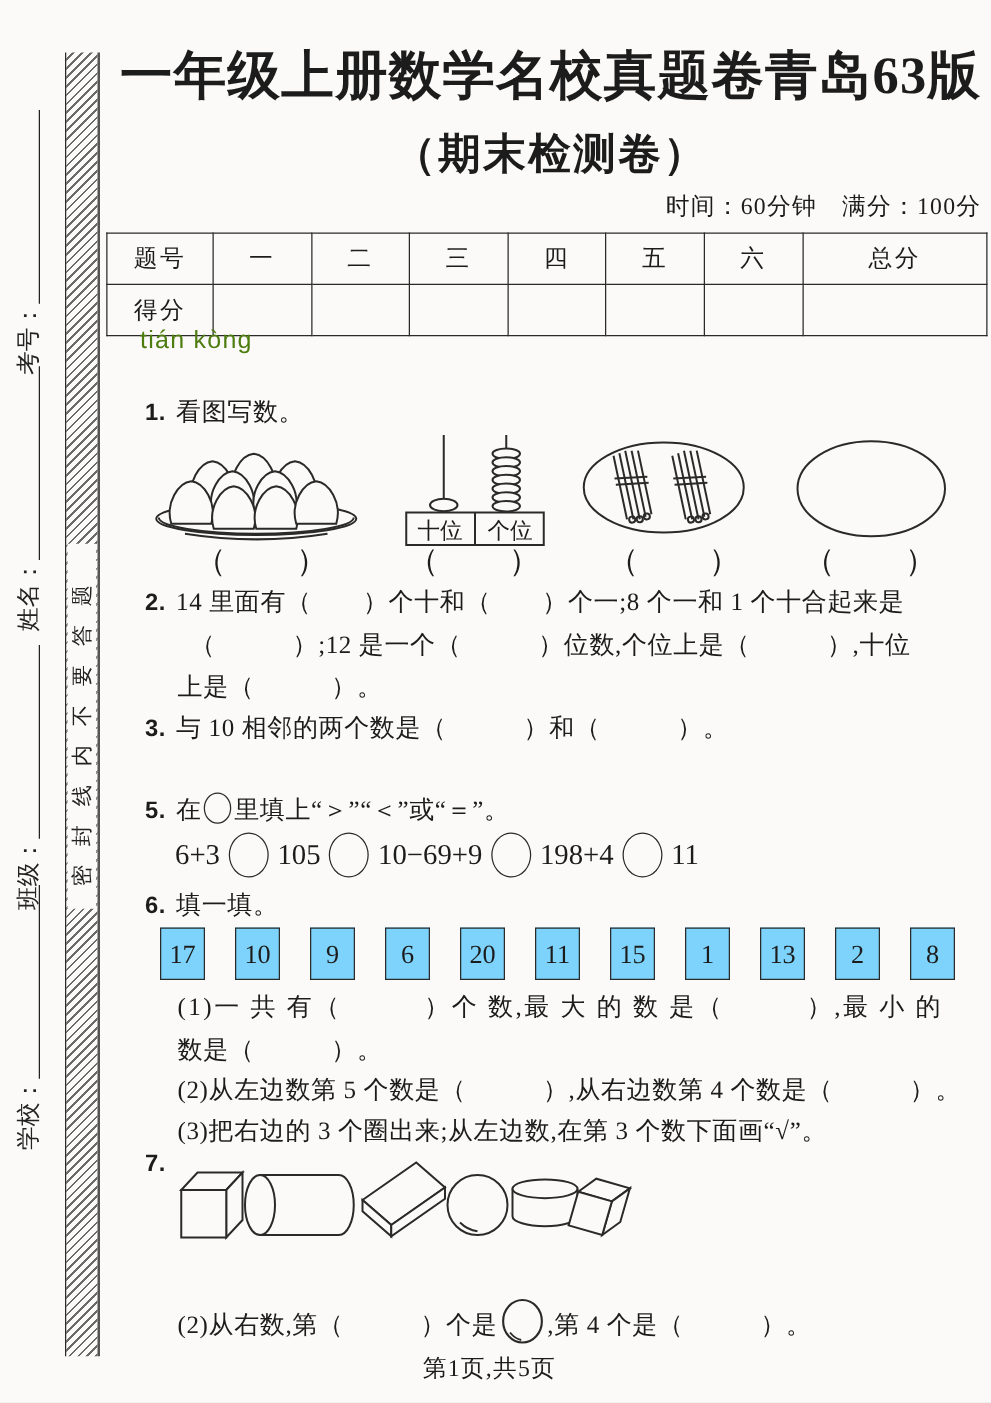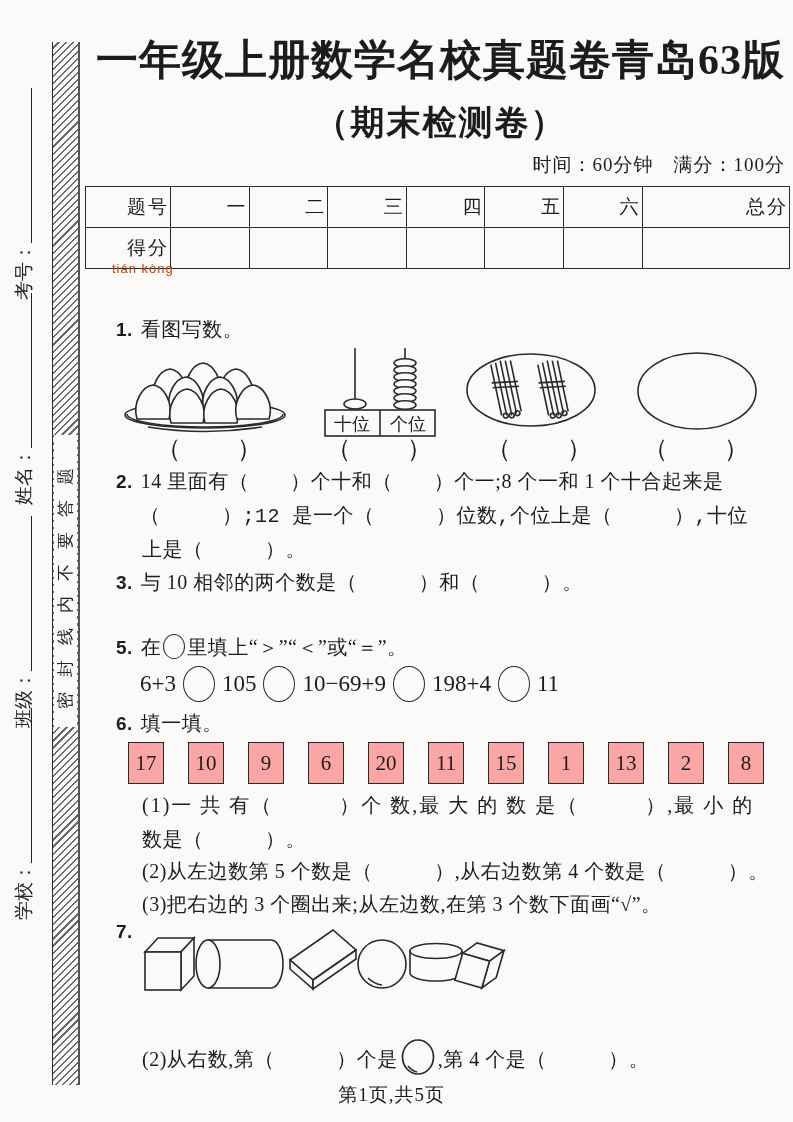--- a/index.html
+++ b/index.html
@@ -26,35 +26,35 @@
     display:flex;align-items:flex-end;font-size:19px;color:#222;white-space:nowrap;
   }
   .sf-label{line-height:24px;}
   .sf-line{flex:1;border-bottom:1.6px solid #222;margin-bottom:4px;}
   
   .title{left:88px;top:32px;width:705px;text-align:center;font-size:42px;font-weight:700;letter-spacing:1px;white-space:nowrap;}
   .subtitle{left:88px;top:100px;width:705px;text-align:center;font-size:34px;font-weight:600;letter-spacing:2px;}
   .meta{top:152px;right:8px;font-size:19px;letter-spacing:1px;}
   
   .score-table{left:85px;top:186px;width:705px;border-collapse:collapse;position:absolute;}
-  .score-table td{border:1.7px solid #2a2a2a;height:38px;text-align:right;font-size:19px;letter-spacing:2px;}
+  .score-table td{border:1.7px solid #2a2a2a;height:38px;text-align:center;font-size:19px;letter-spacing:2px;}
   .score-table td.first{width:82px;}
   
   .line{position:absolute;font-size:20px;letter-spacing:.5px;white-space:nowrap;}
   .qnum{font-weight:700;font-family:"Liberation Sans",sans-serif;font-size:19px;margin-right:8px;}
-  .pinyin{font-family:"Liberation Sans",sans-serif;font-size:13px;letter-spacing:1px;color:#c2410c;}
+  .pinyin{font-family:"Liberation Sans",sans-serif;font-size:20px;letter-spacing:1px;color:#4d7c0f;}
   .sec-title{font-size:21px;font-weight:700;letter-spacing:3px;}
   .sec-note{font-size:19px;}
   .paren{position:absolute;font-size:25px;letter-spacing:2px;transform:translateX(-50%);white-space:nowrap;}
   .circle-sm{display:inline-block;width:20px;height:23px;border:1.7px solid #2a2a2a;border-radius:50%;vertical-align:-5px;margin:0 2px;}
   .expr-row{position:absolute;left:140px;top:666px;display:flex;align-items:center;font-size:23px;}
   .expr{display:flex;align-items:center;gap:7px;white-space:nowrap;}
   .circle-md{display:inline-block;width:30px;height:34px;border:1.7px solid #2a2a2a;border-radius:50%;}
   .boxes-row{position:absolute;left:128px;top:742px;display:flex;gap:24px;}
-  .numbox{width:34px;height:40px;border:1.7px solid #2a2a2a;display:flex;align-items:center;justify-content:center;font-size:21px;background:#fca5a5;}
+  .numbox{width:34px;height:40px;border:1.7px solid #2a2a2a;display:flex;align-items:center;justify-content:center;font-size:21px;background:#7dd3fc;}
   .inline-sphere{vertical-align:-10px;margin:0 2px;}
   .footer{left:0;top:1082px;width:783px;text-align:center;font-size:19px;letter-spacing:1px;}
   svg .ln{stroke:#2a2a2a;stroke-width:1.6;fill:none;}
   svg .fl{stroke:#2a2a2a;stroke-width:1.6;fill:#fbfaf8;}
   svg text{font-family:"Liberation Serif",serif;fill:#1c1c1c;}
 </style>
 </head>
 <body>
 
 <div class="page">
@@ -179,21 +179,21 @@
   </svg>
 
   <div class="paren" style="left:210px;top:432px;">（　　）</div>
   <div class="paren" style="left:380px;top:432px;">（　　）</div>
   <div class="paren" style="left:540px;top:432px;">（　　）</div>
   <div class="paren" style="left:697px;top:432px;">（　　）</div>
 
   <div class="line" style="left:116px;top:468px;">
     <span class="qnum">2.</span><span>14 里面有（　　）个十和（　　）个一;8 个一和 1 个十合起来是</span>
   </div>
-  <div class="line" style="left:140px;top:502px;font-family:Liberation Mono, monospace;">（　　　）;12 是一个（　　　）位数,个位上是（　　　）,十位</div>
+  <div class="line" style="left:152px;top:502px;">（　　　）;12 是一个（　　　）位数,个位上是（　　　）,十位</div>
   <div class="line" style="left:142px;top:536px;">上是（　　　）。</div>
 
   <div class="line" style="left:116px;top:569px;">
     <span class="qnum">3.</span><span>与 10 相邻的两个数是（　　　）和（　　　）。</span>
   </div>
 
 
   <div class="line" style="left:116px;top:634px;">
     <span class="qnum">5.</span><span>在</span><span class="circle-sm"></span><span>里填上“＞”“＜”或“＝”。</span>
   </div>

